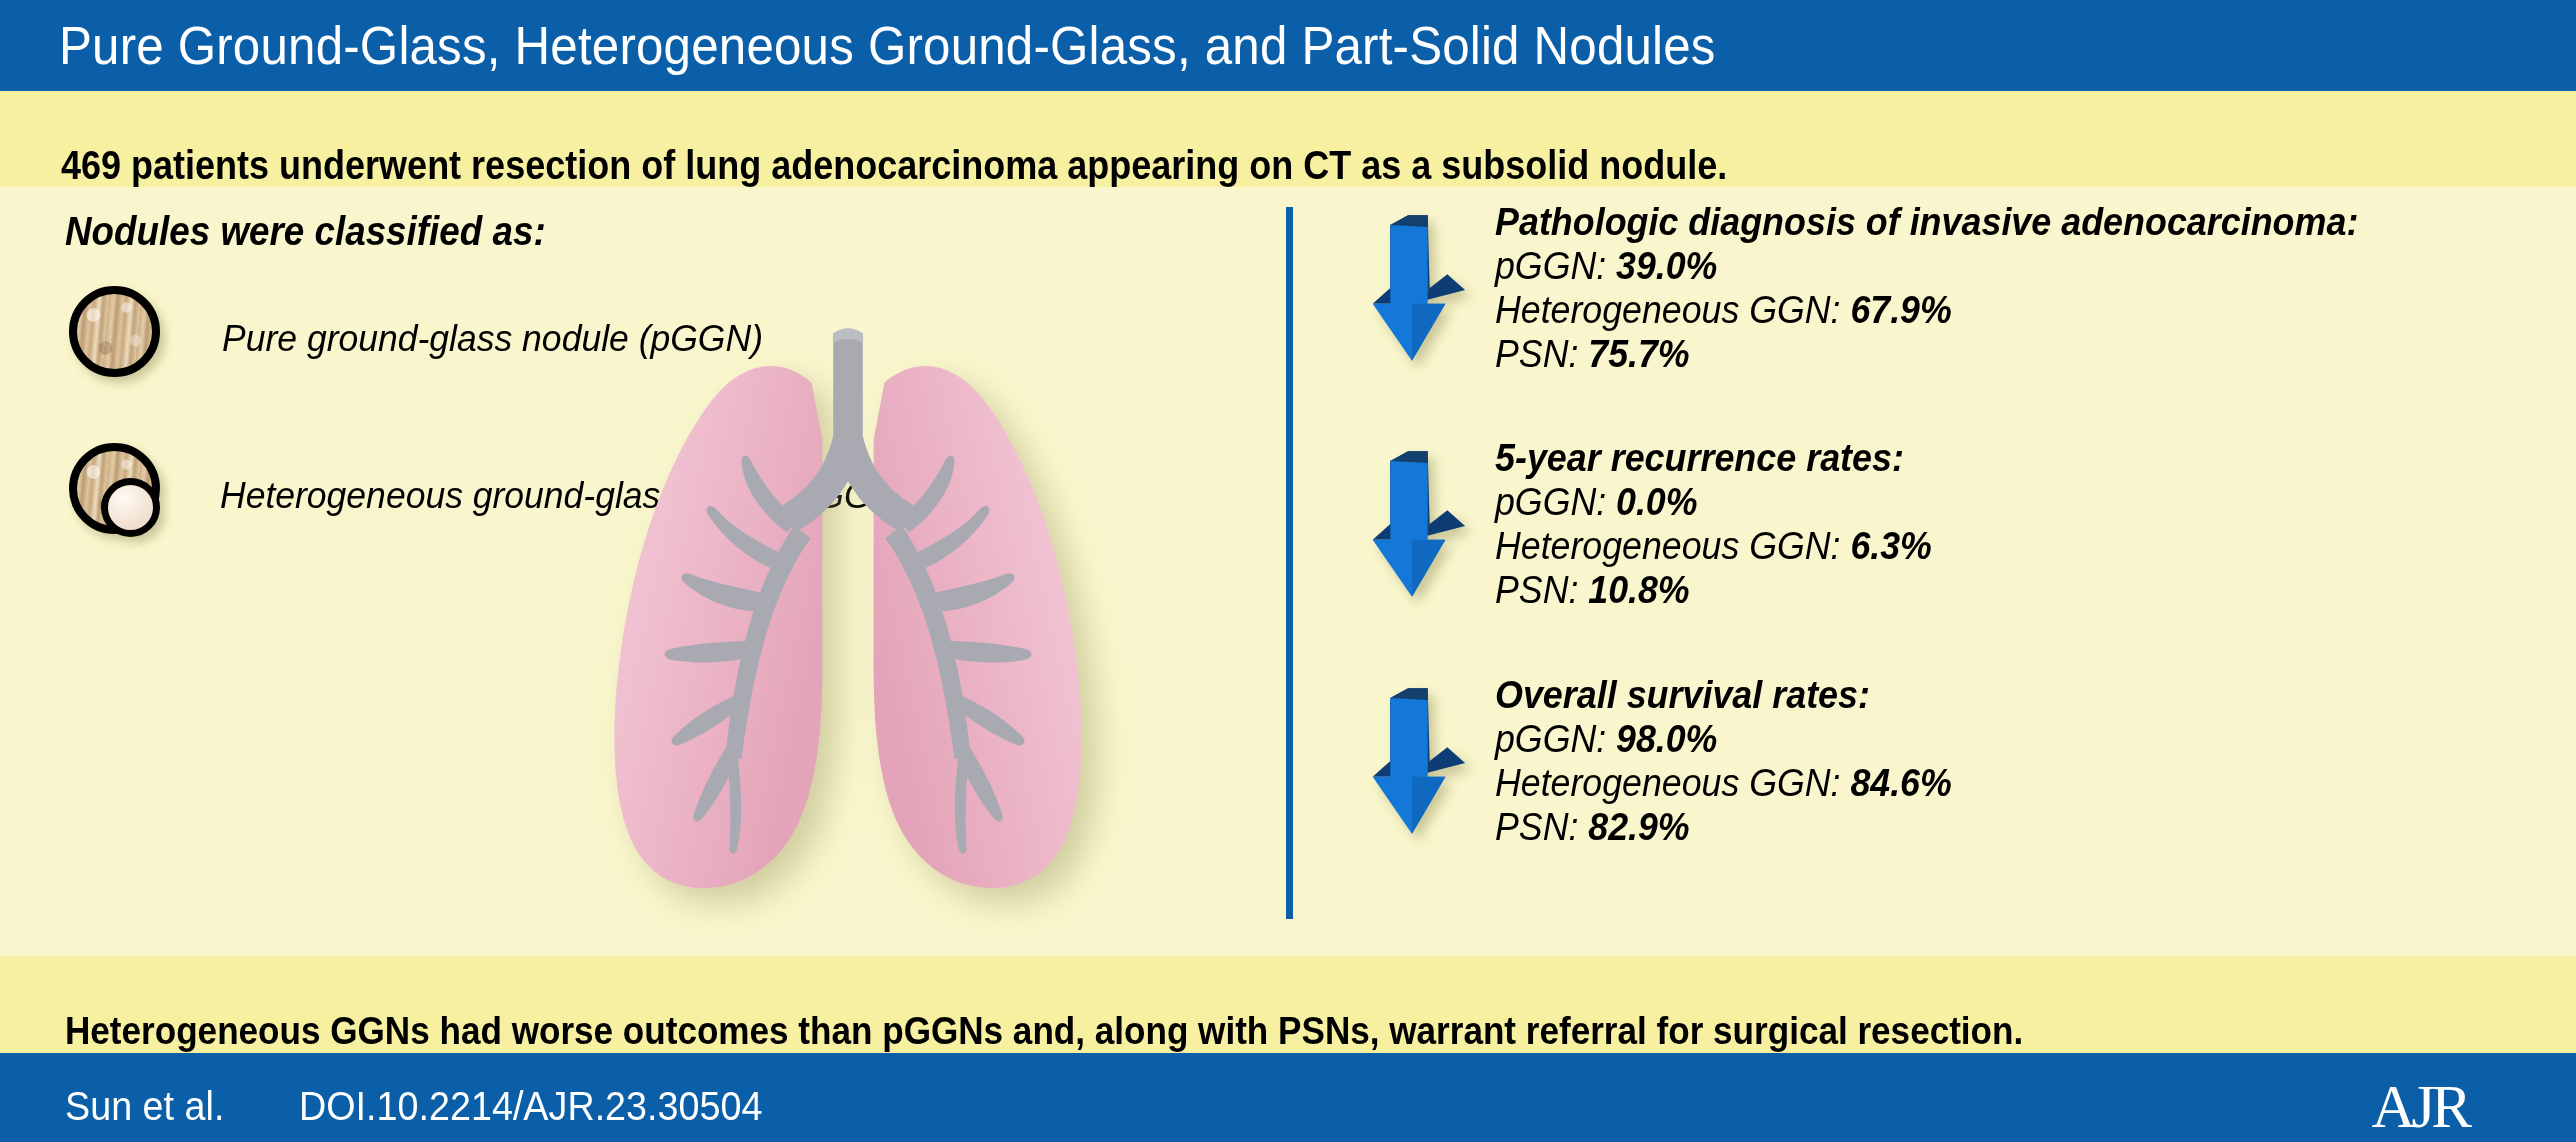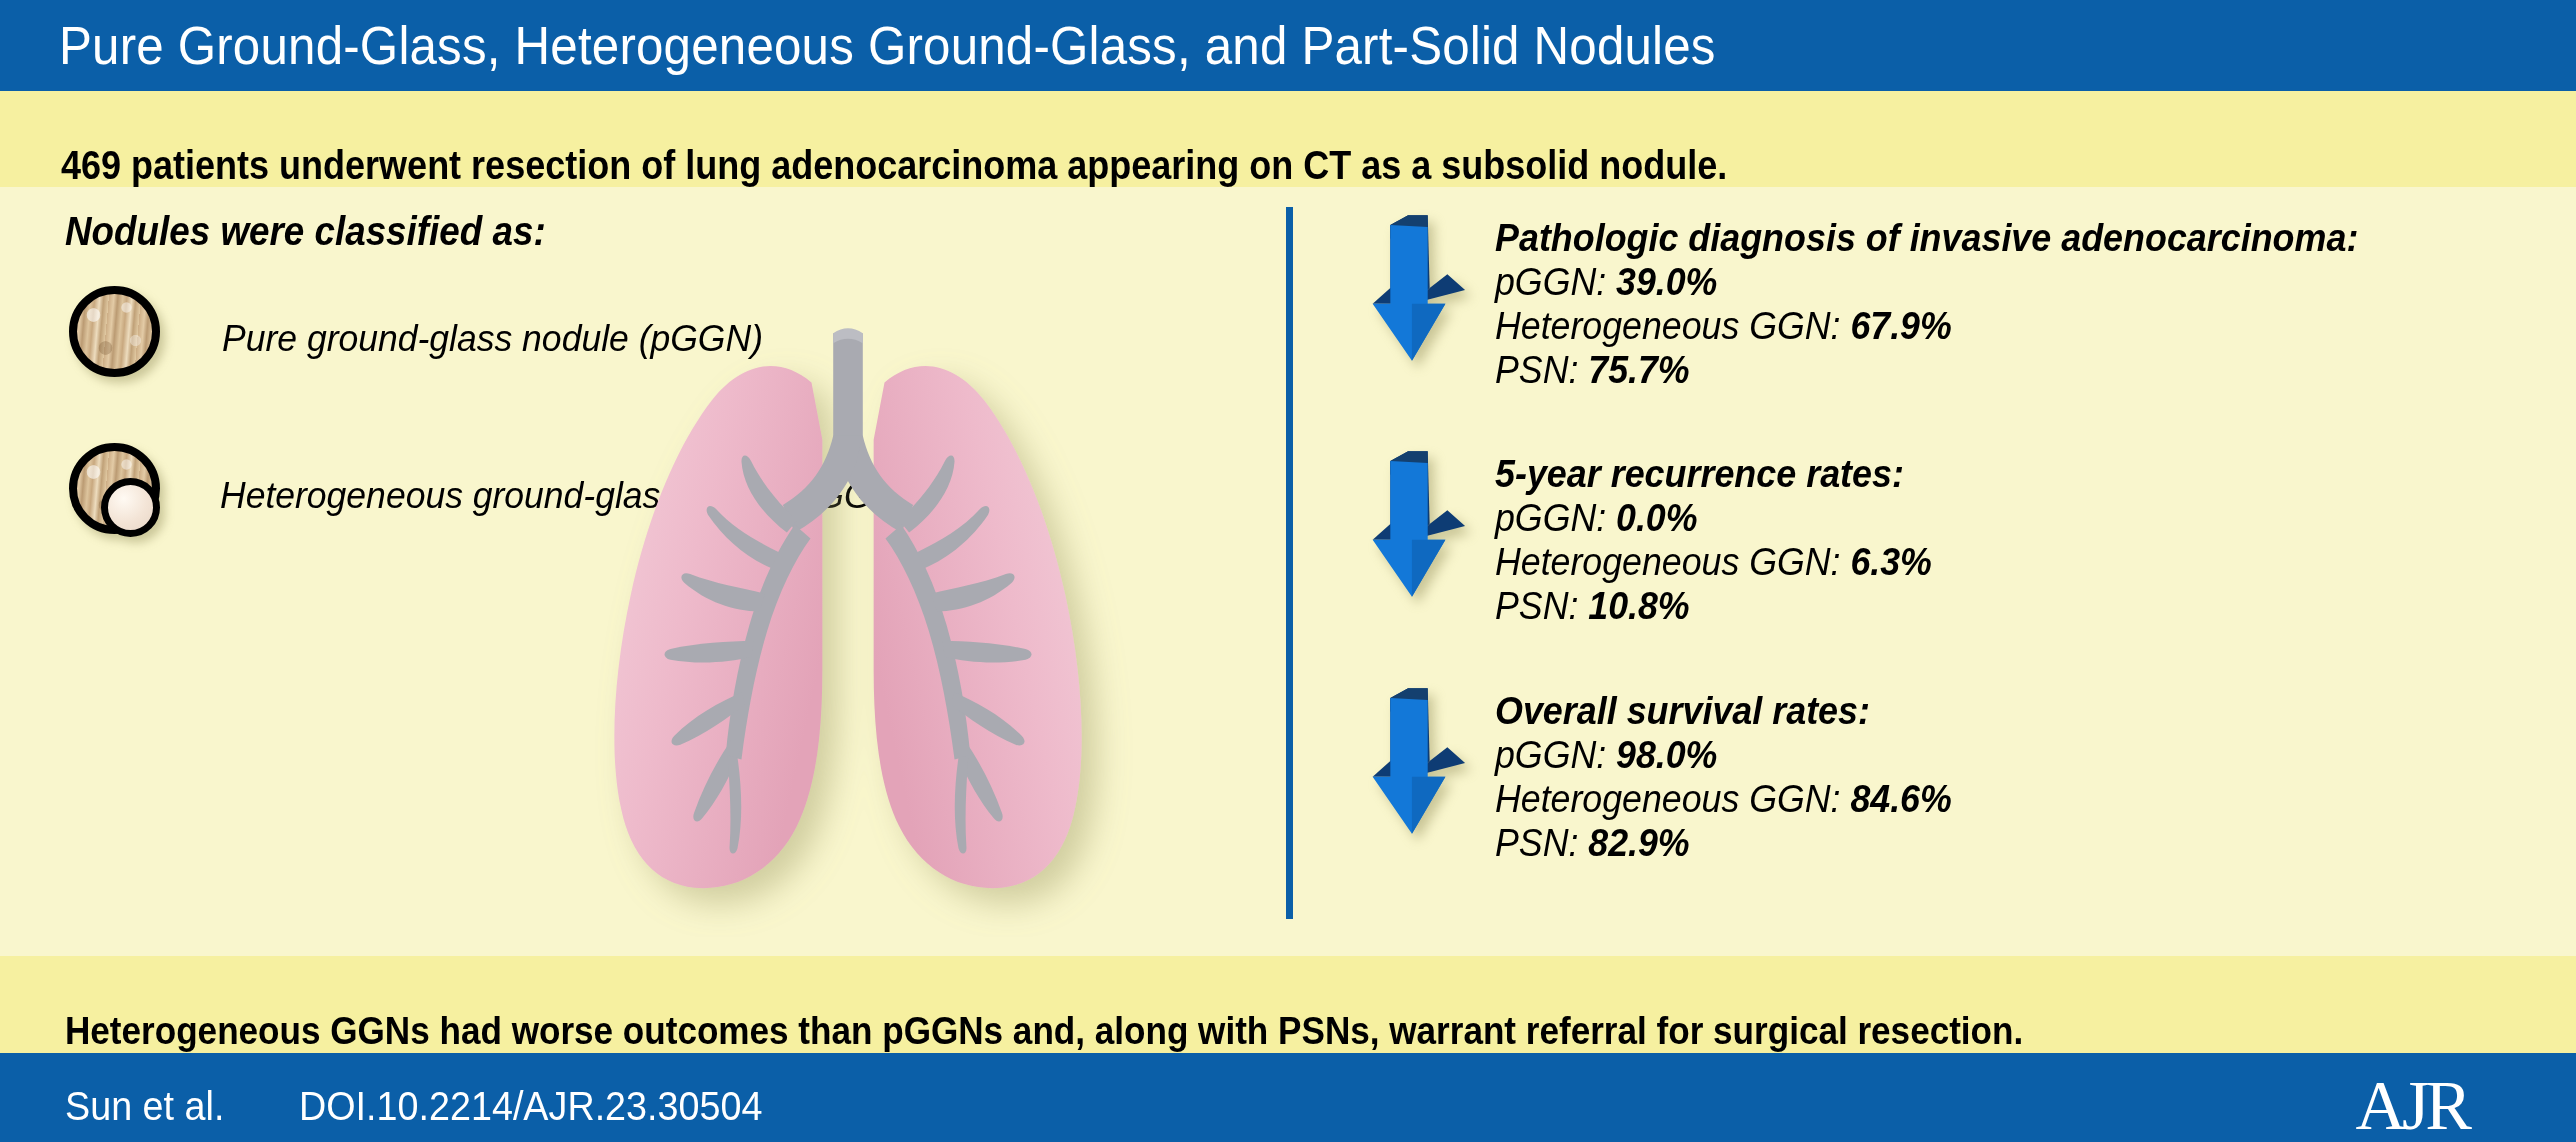--- a/index.html
+++ b/index.html
@@ -191,21 +191,21 @@
 
   .arrow-icon {
     width: 118px;
     height: 158px;
     flex: 0 0 auto;
     margin-top: 10px;
     filter: drop-shadow(6px 7px 6px rgba(130,125,70,0.40));
   }
   .stat-text {
     margin-left: 26px;
-    margin-top: 16px;
+    margin-top: 0px;
   }
   .stat-title {
     font-size: 39px;
     font-weight: bold;
     color: #000;
     white-space: nowrap;
     line-height: 1.16;
     transform: scaleX(0.92);
     transform-origin: left center;
   }
@@ -265,21 +265,21 @@
     transform: scaleX(0.92);
     transform-origin: left center;
   }
   .footer-logo {
     position: absolute;
     right: 108px;
     top: 50%;
     transform: translateY(-50%);
     color: #ffffff;
     font-family: "Liberation Serif", serif;
-    font-size: 70px;
+    font-size: 61px;
     letter-spacing: -4px;
     line-height: 1;
   }
 </style>
 </head>
 <body>
 
 <div id="infographic">
 
   <div class="header-bar">

